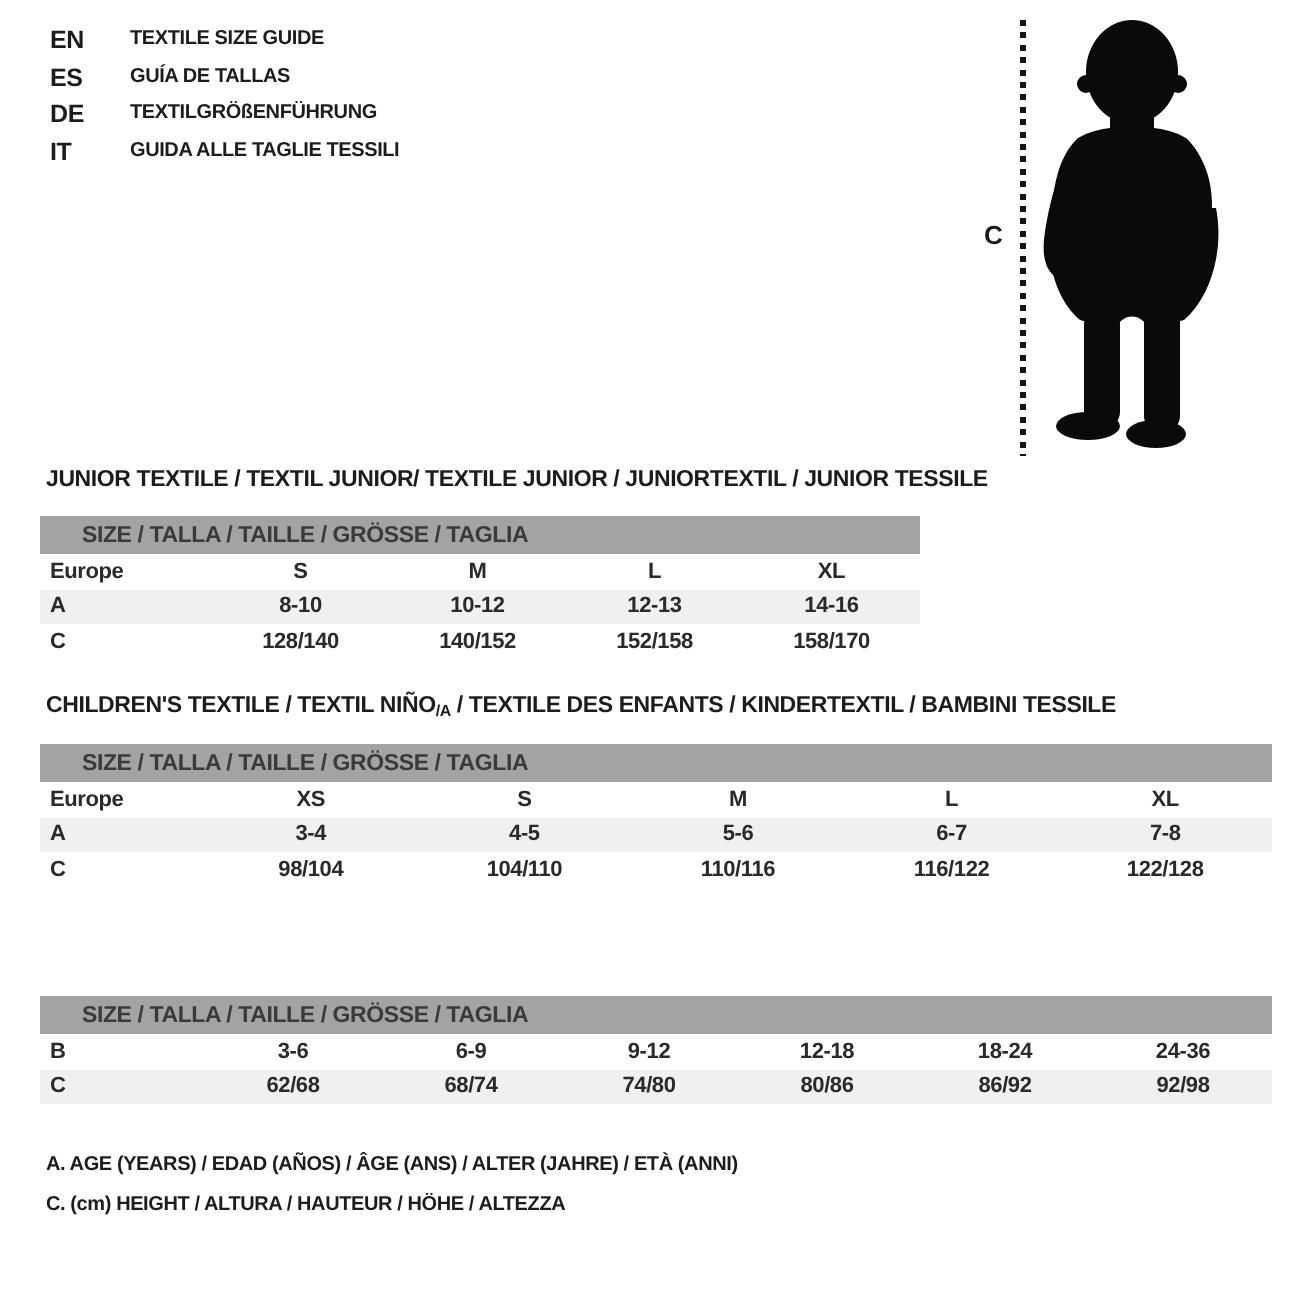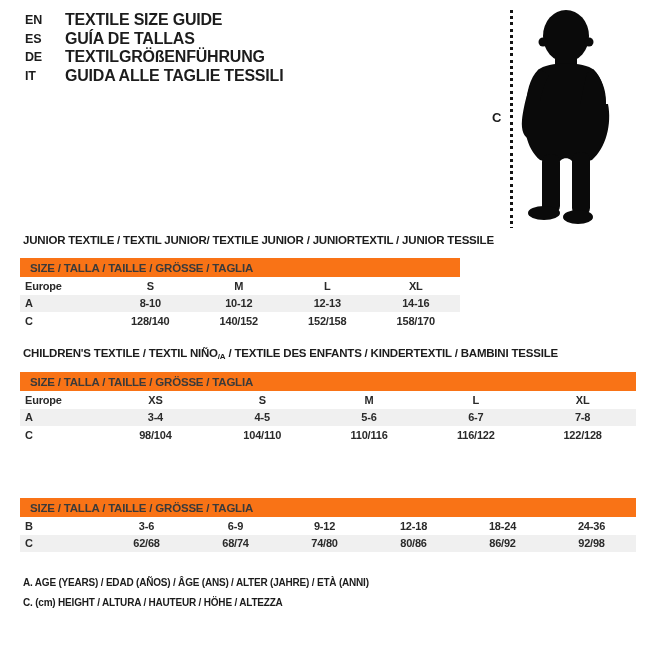--- a/index.html
+++ b/index.html
@@ -10,21 +10,21 @@
     color: #1c1c1c;
     position: relative;
     overflow: hidden;
   }
   .canvas { position: absolute; inset: 0; width: 555px; height: 645px; }
 
   
   .lang-block { position: absolute; top: 11px; left: 25px; }
   .lang-row { display: flex; line-height: 18.5px; }
   .lang-code { width: 40px; font-weight: 700; font-size: 12.5px; letter-spacing: -0.2px; }
-  .lang-label { font-weight: 700; font-size: 16px; letter-spacing: -0.2px; text-align: right; }
+  .lang-label { font-weight: 700; font-size: 10px; letter-spacing: -0.2px; text-align: right; }
 
   
   .figure { position: absolute; left: 488px; top: 6px; width: 152px; height: 228px; }
   .measure-label { position: absolute; left: 4px; top: 104px; font-weight: 700; font-size: 13px; }
   .dotted-line {
     position: absolute; left: 22px; top: 4px; width: 2.6px; height: 218px;
     background: repeating-linear-gradient(to bottom, #141414 0 3px, transparent 3px 6.2px);
   }
   .silhouette { position: absolute; left: 30px; top: 2px; }
 
@@ -37,22 +37,22 @@
   .section-title .subscript { font-size: 8px; vertical-align: -2px; }
   .title-2line { line-height: 15.5px; white-space: normal; width: 600px; }
 
   
   .size-table {
     position: absolute; left: 20px;
     border-collapse: collapse; table-layout: fixed;
     font-size: 11px; letter-spacing: -0.2px;
   }
   .size-table .size-bar td {
-    background: #f97316; height: 19px;
-    font-weight: 700; color: #3a3a3a; text-align: left; padding-left: 10px;
+    background: #a3a3a3; height: 19px;
+    font-weight: 700; color: #3a3a3a; text-align: left; padding-left: 21px;
     font-size: 11.5px;
   }
   .size-table td, .size-table th { height: 17.5px; font-weight: 700; color: #2a2a2a; }
   .size-table th { text-align: left; padding-left: 5px; }
   .size-table td.val { text-align: center; }
   .size-table tr.shaded td, .size-table tr.shaded th { background: #f0f0f0; }
   .t-junior { top: 258px; width: 440px; }
   .t-children { top: 372px; width: 616px; }
   .t-babies { top: 498px; width: 616px; }
 

